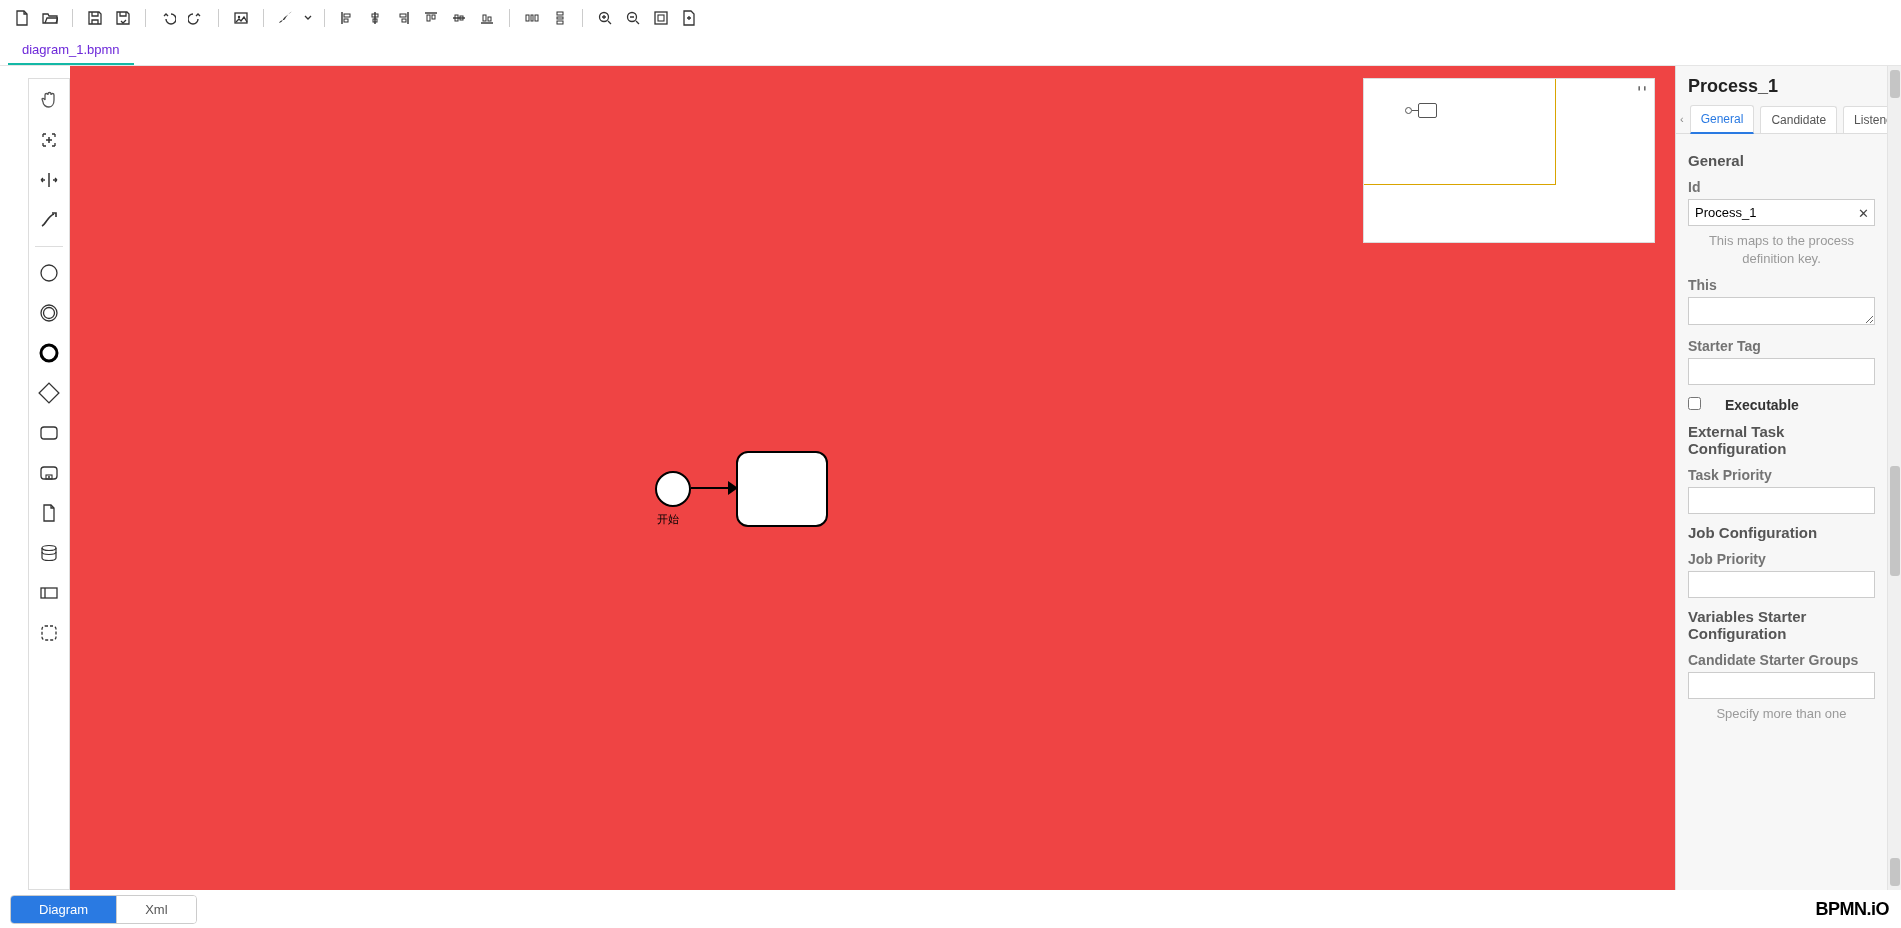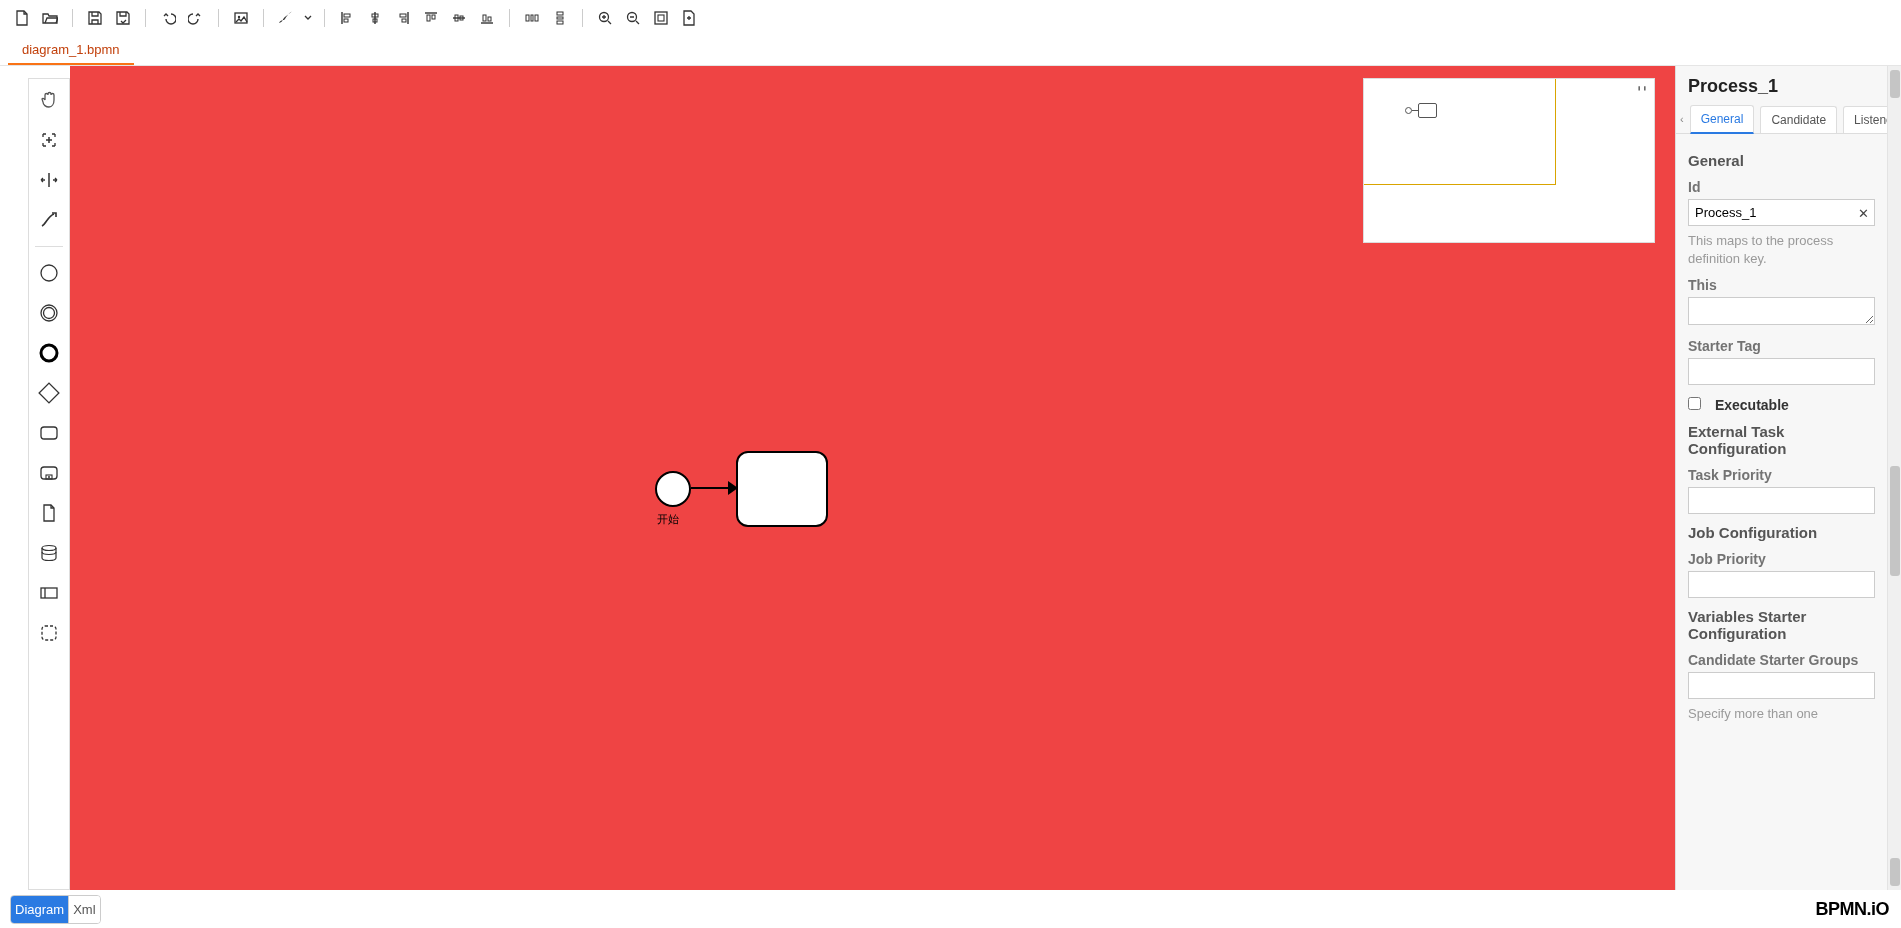--- a/index.html
+++ b/index.html
@@ -6,21 +6,21 @@
 html, body { height: 100%; font-family: Arial, Helvetica, sans-serif; font-size: 14px; color: #333; background: #fff; }
 body { display: flex; flex-direction: column; overflow: hidden; }
 
 
 .top-toolbar { height: 36px; display: flex; align-items: center; padding: 0 10px; gap: 4px; border-bottom: 1px solid transparent; }
 .tb-btn { width: 24px; height: 24px; display: flex; align-items: center; justify-content: center; cursor: pointer; border-radius: 3px; }
 .tb-sep { width: 1px; height: 18px; background: #ccc; margin: 0 6px; }
 
 
 .file-tabs { height: 30px; border-bottom: 1px solid #e5e5e5; display: flex; align-items: flex-end; padding: 0 8px; }
-.file-tab { padding: 6px 14px; color: #c2410c; border-bottom: 2px solid #f97316; font-size: 13px; cursor: pointer; }
+.file-tab { padding: 6px 14px; color: #6d28d9; border-bottom: 2px solid #14b8a6; font-size: 13px; cursor: pointer; }
 
 
 .main-row { flex: 1; display: flex; position: relative; overflow: hidden; }
 
 
 .palette { width: 42px; border: 1px solid #ddd; margin: 12px 0 0 28px; display: flex; flex-direction: column; align-items: center; padding: 6px 0; gap: 10px; background: #fff; }
 .pal-btn { width: 30px; height: 30px; display: flex; align-items: center; justify-content: center; cursor: pointer; }
 .pal-sep { width: 28px; height: 1px; background: #ddd; margin: 1px 0; }
 
 
@@ -47,33 +47,33 @@
 .props-tabs { display: flex; align-items: center; border-bottom: 1px solid #ddd; padding: 0 4px; gap: 6px; }
 .props-tab { padding: 6px 10px; font-size: 12px; color: #555; border: 1px solid #ddd; border-bottom: none; background: #fff; cursor: pointer; border-radius: 3px 3px 0 0; }
 .props-tab.active { color: #2a7ae2; border-bottom: 2px solid #2a7ae2; margin-bottom: -1px; }
 .tab-nav { width: 14px; text-align: center; color: #888; cursor: pointer; font-size: 11px; }
 .props-body { flex: 1; overflow-y: auto; padding: 8px 12px 20px; }
 .section-h { font-size: 15px; font-weight: bold; color: #555; margin: 10px 0 6px; }
 .field-l { font-size: 14px; font-weight: bold; color: #737373; margin: 10px 0 4px; }
 .field-in { width: 100%; padding: 5px 6px; border: 1px solid #ccc; background: #fff; font-size: 13px; }
 .wrap-in { position: relative; }
 .clear-x { position: absolute; right: 6px; top: 50%; transform: translateY(-50%); cursor: pointer; font-size: 13px; color: #444; }
-.help { font-size: 13px; color: #9a9a9a; margin-top: 6px; line-height: 1.35; }
+.help { font-size: 13px; color: #9a9a9a; margin-top: 6px; line-height: 1.35; text-align: center; }
 .chk-row { margin: 12px 0 4px; }
-.chk-row label { font-weight: bold; font-size: 14px; margin-left: 10px; }
+.chk-row label { font-weight: bold; font-size: 14px; margin-left: 20px; }
 textarea.field-in { resize: both; height: 28px; min-height: 24px; }
 
 
 .side-scroll { width: 14px; background: #f0f0f0; border-left: 1px solid #e3e3e3; position: relative; }
 .side-thumb { position: absolute; left: 2px; width: 10px; background: #c5c5c5; border-radius: 3px; }
 
 
 .bottom-bar { height: 38px; display: flex; align-items: center; justify-content: space-between; padding: 0 12px 0 10px; }
 .view-tabs { display: flex; border: 1px solid #ccc; border-radius: 4px; overflow: hidden; }
-.view-tab { padding: 6px 4px; font-size: 13px; cursor: pointer; background: #fff; color: #555; border-right: 1px solid #ccc; }
+.view-tab { padding: 6px 28px; font-size: 13px; cursor: pointer; background: #fff; color: #555; border-right: 1px solid #ccc; }
 .view-tab:last-child { border-right: none; }
 .view-tab.active { background: #2a7ae2; color: #fff; }
 .brand { font-weight: 900; letter-spacing: -0.5px; font-size: 18px; color: #000000; font-family: Arial Black, Arial, sans-serif; }
 
 svg { display: block; }
 </style>
 </head>
 <body>
 
 <div class="top-toolbar">

